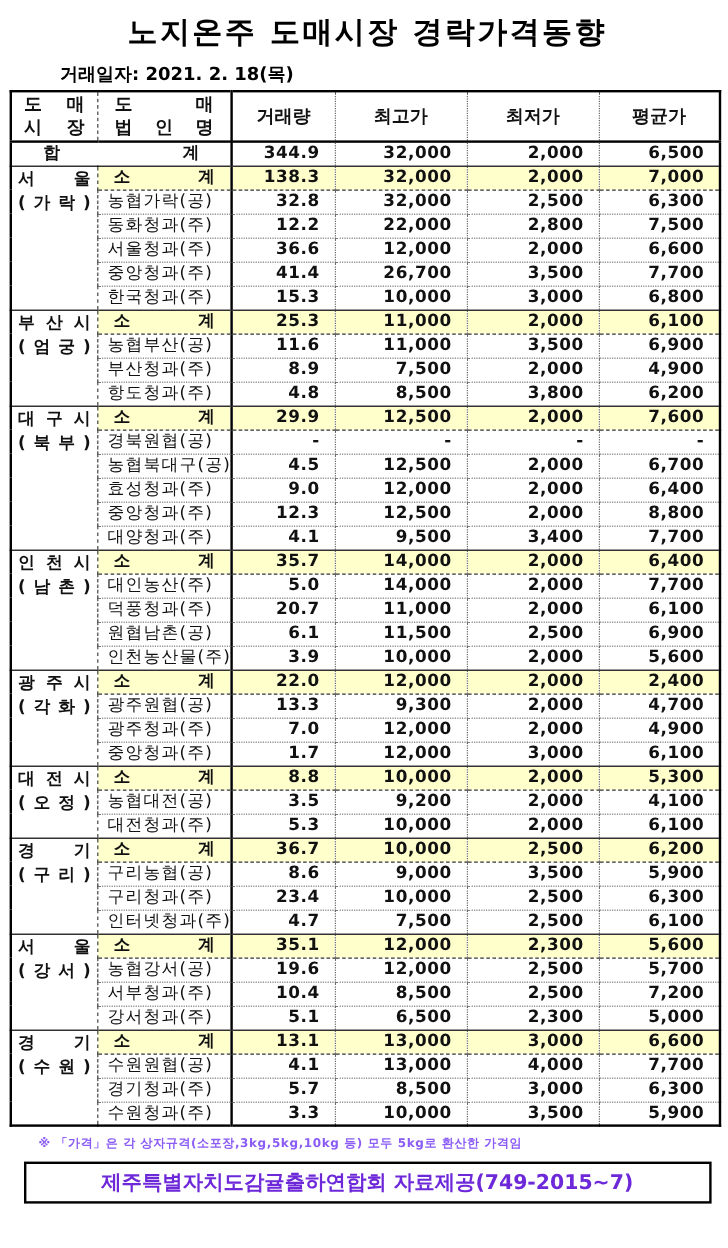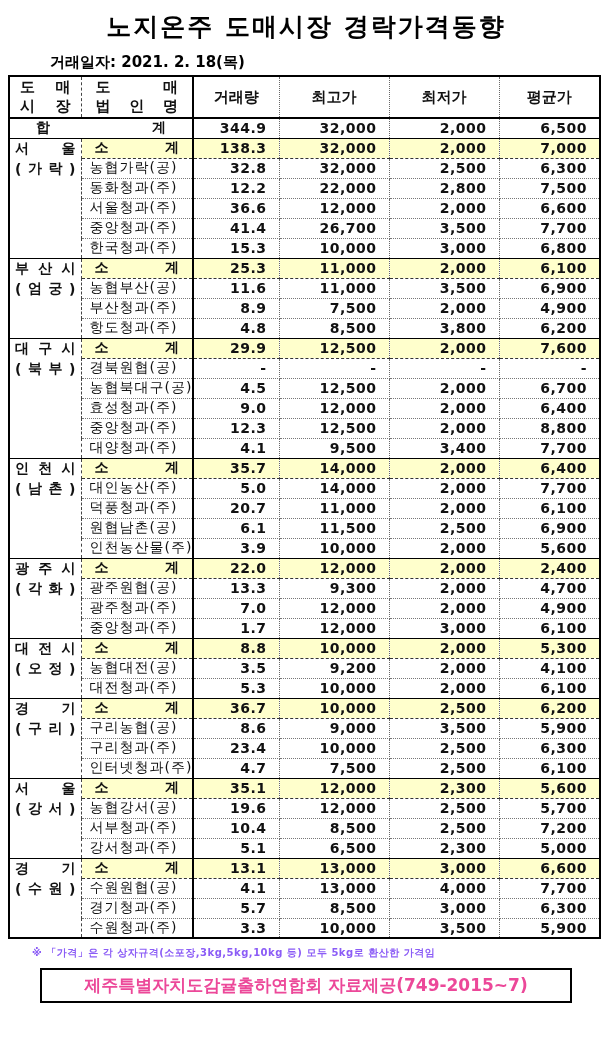--- a/index.html
+++ b/index.html
@@ -93,27 +93,27 @@
 
   .footnote {
     font-size: 10px;
     font-weight: bold;
     color: #8b5cf6;
     padding: 7px 0 6px 24px;
     letter-spacing: 0.5px;
   }
   .provider-box {
     margin: 2px auto 0 auto;
-    width: 532px;
+    width: 573px;
     border: 2px solid #000;
     text-align: center;
     font-size: 17px;
     font-weight: bold;
     padding: 4px 0;
-    color: #ec4899;
+    color: #6d28d9;
   }
 </style>
 </head>
 <body>
 
 <div class="page">
 
   <div class="doc-title">노지온주 도매시장 경락가격동향</div>
 
   <div class="meta-row">

